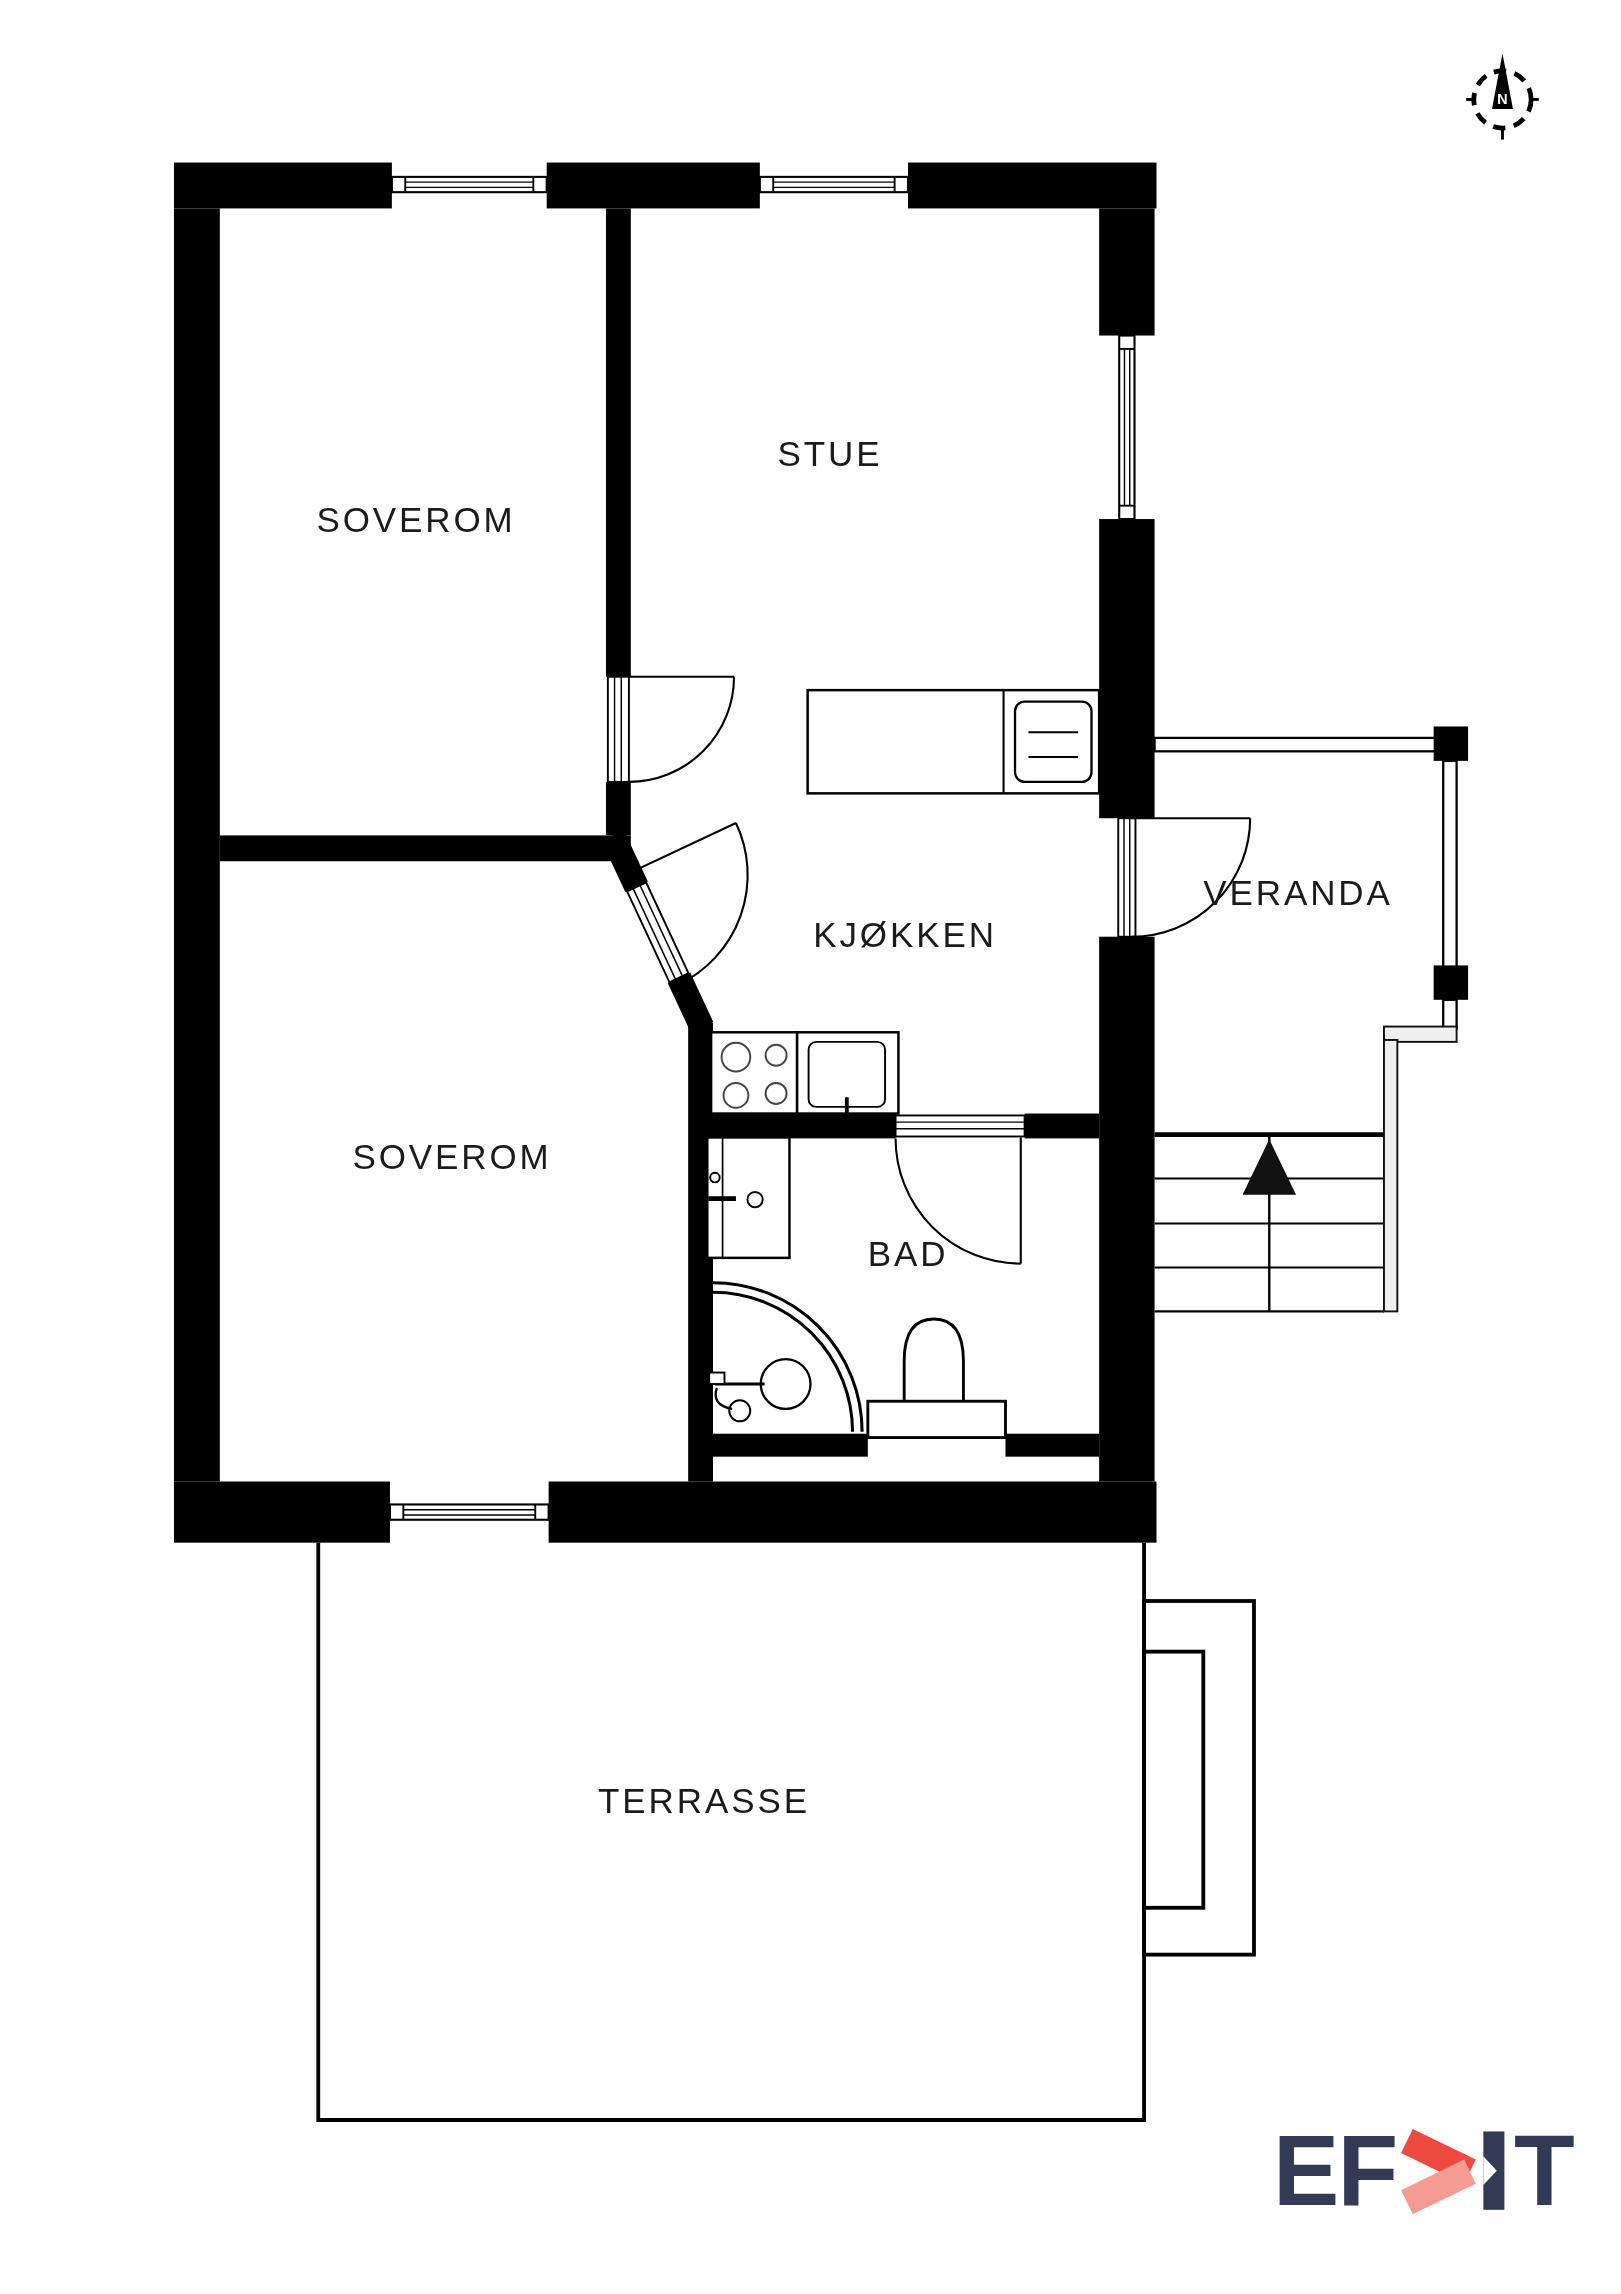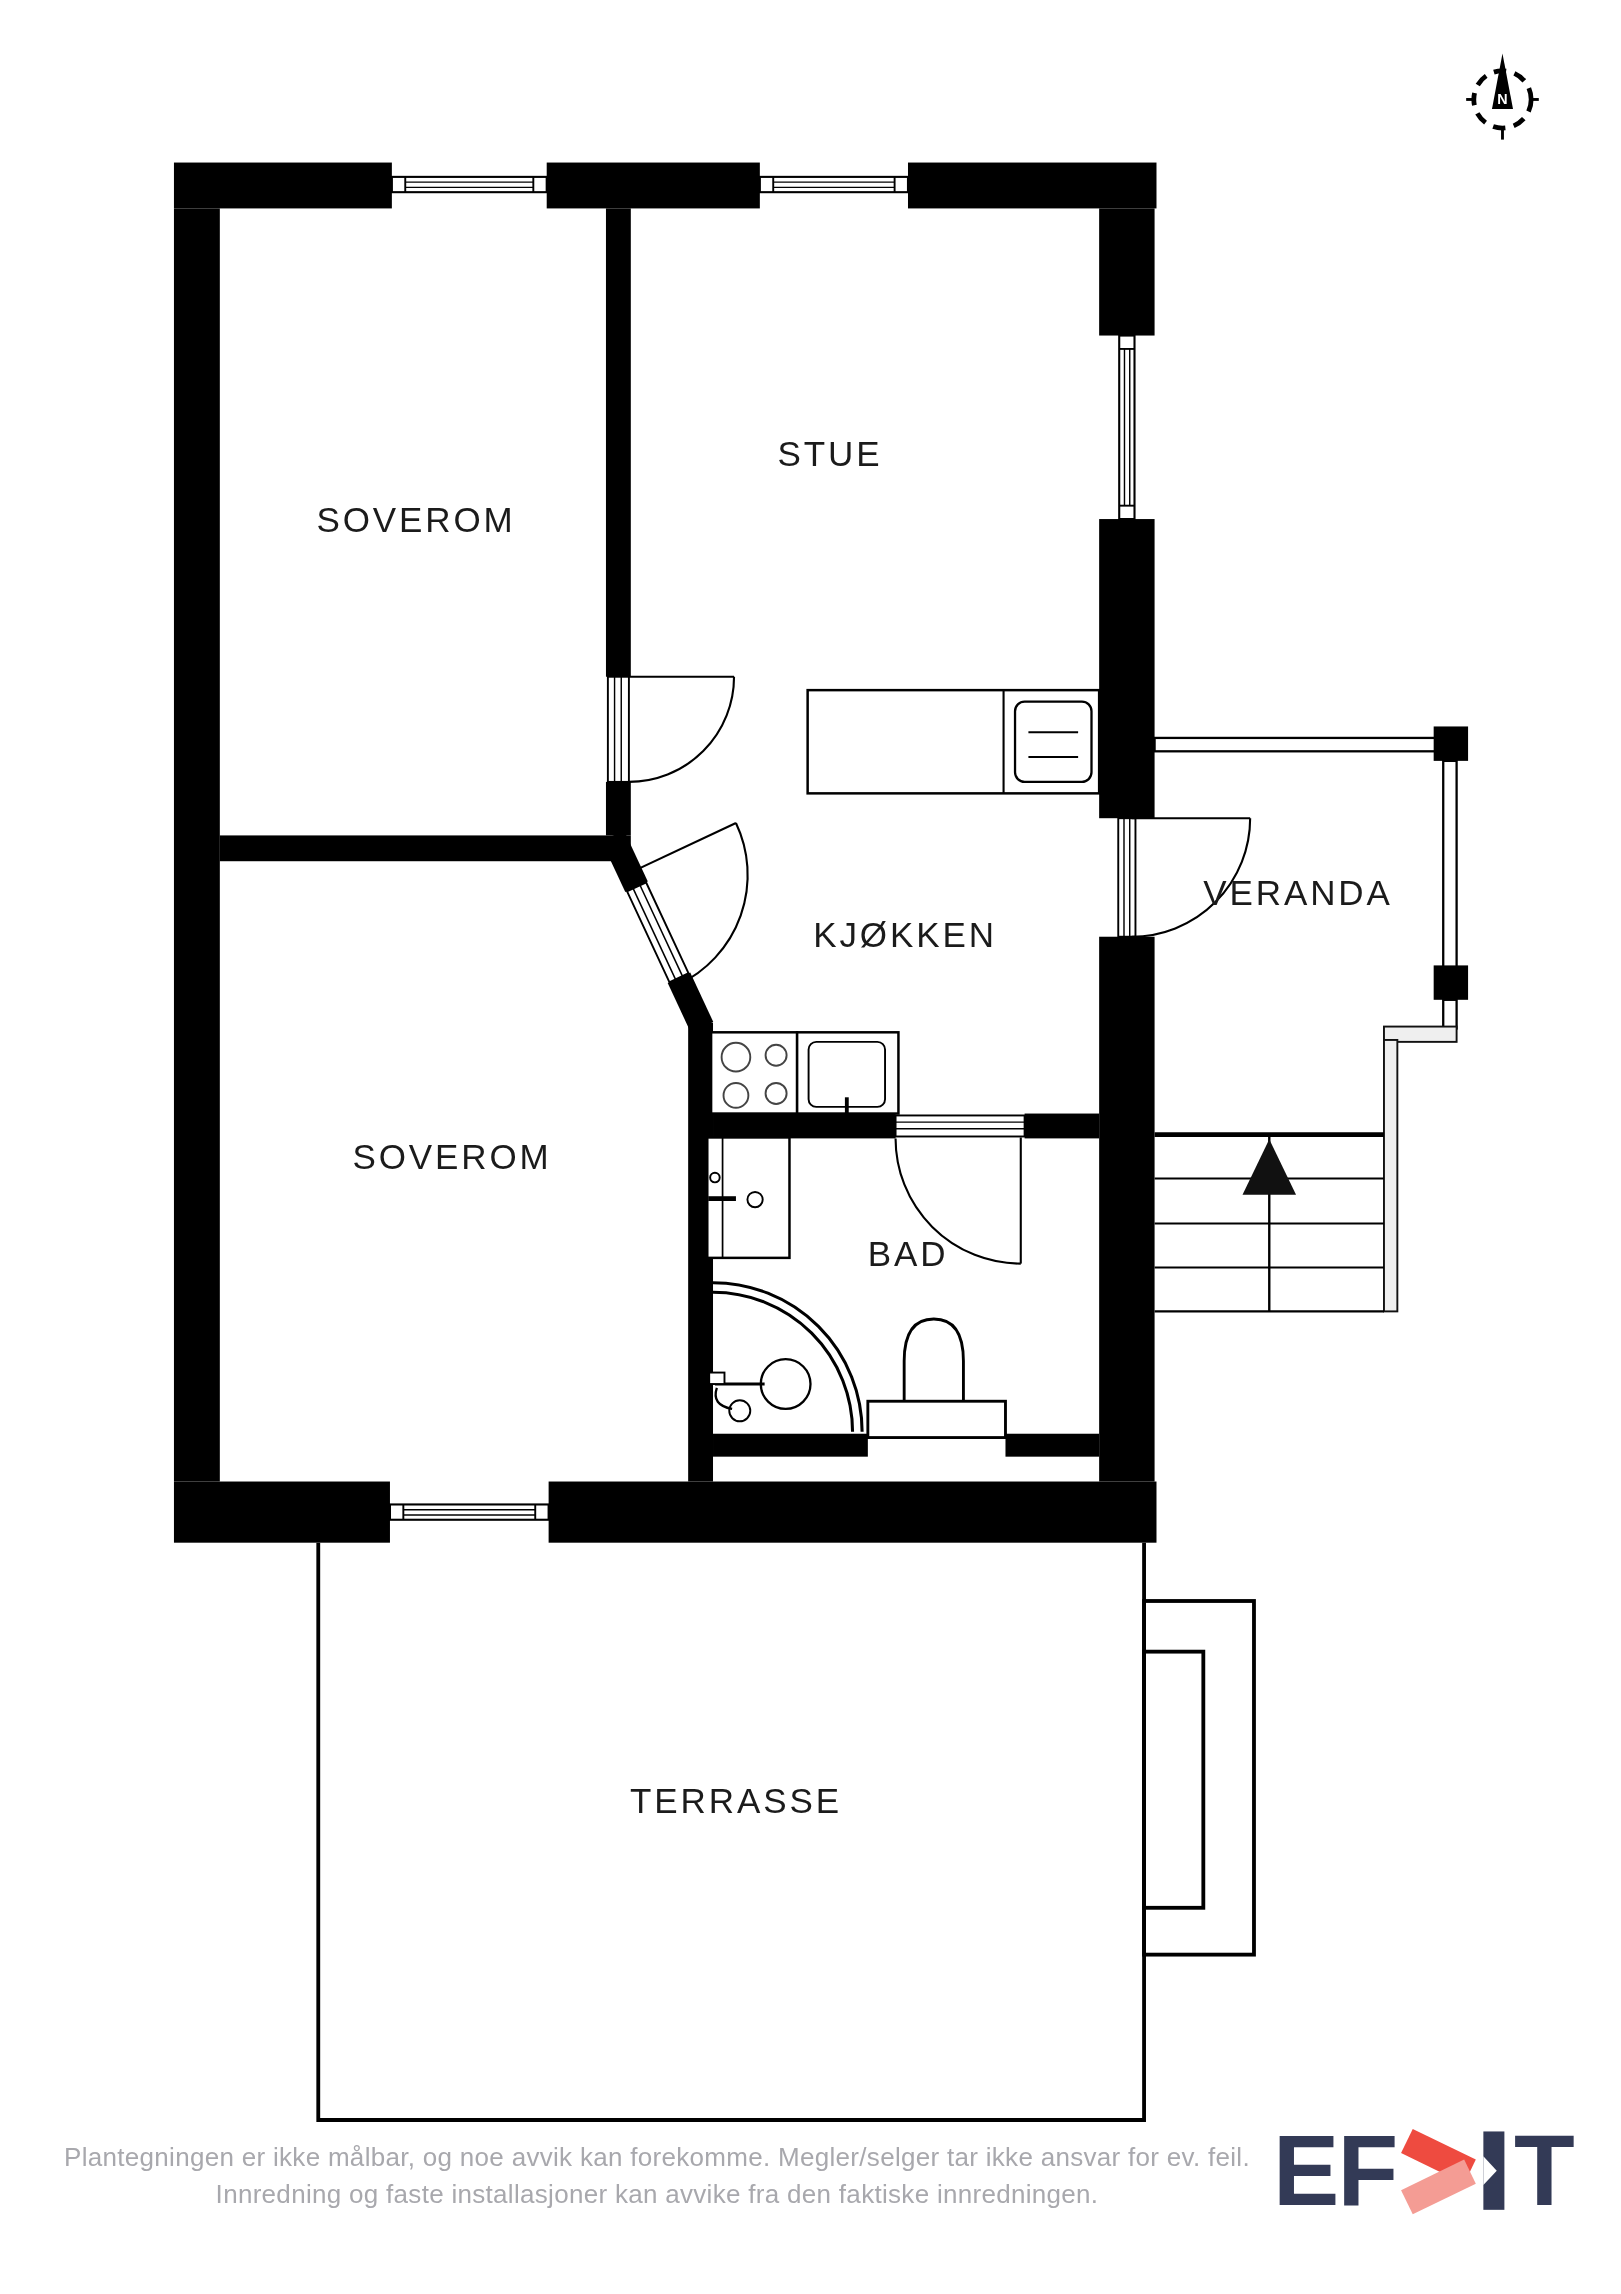--- a/index.html
+++ b/index.html
@@ -208,21 +208,17 @@
     <text x="1584" y="2307" font-size="104" font-weight="bold" font-family="Liberation Sans, sans-serif" fill="#333a56">T</text>
   </g>
 </svg>
 
   <div class="room-label" style="left:416px;top:520px;">SOVEROM</div>
   <div class="room-label" style="left:830px;top:454px;">STUE</div>
   <div class="room-label" style="left:905px;top:935px;">KJØKKEN</div>
   <div class="room-label" style="left:1286px;top:893px;margin-left:12px;">VERANDA</div>
   <div class="room-label" style="left:452px;top:1157px;">SOVEROM</div>
   <div class="room-label" style="left:908px;top:1254px;text-align:right;">BAD</div>
-  <div class="room-label" style="left:736px;top:1801px;">TERRASSE</div>
-
-  <div id="footer">
-    <div>Plantegningen er ikke målbar, og noe avvik kan forekomme. Megler/selger tar ikke ansvar for ev. feil.</div>
-    <div>Innredning og faste installasjoner kan avvike fra den faktiske innredningen.</div>
-  </div>
+  <div class="room-label" style="left:704px;top:1801px;">TERRASSE</div>
+
 
 </div>
 
 
 </body></html>

